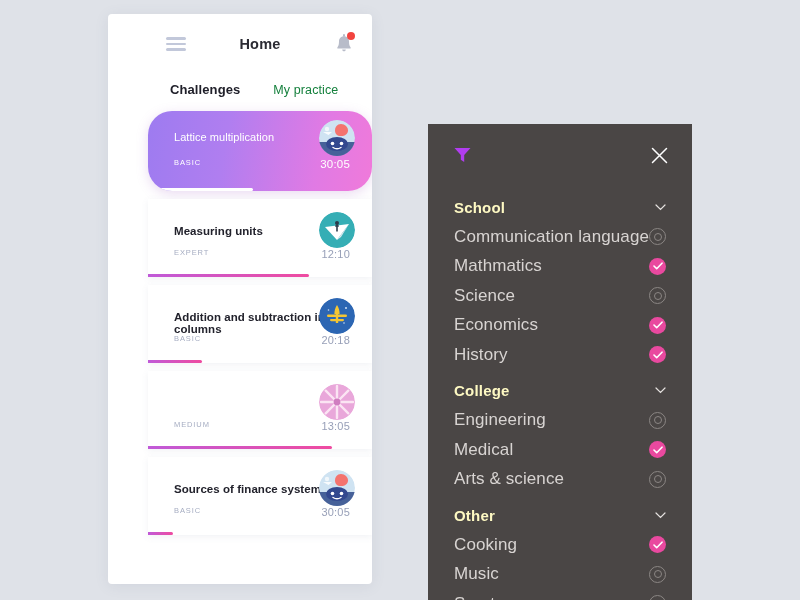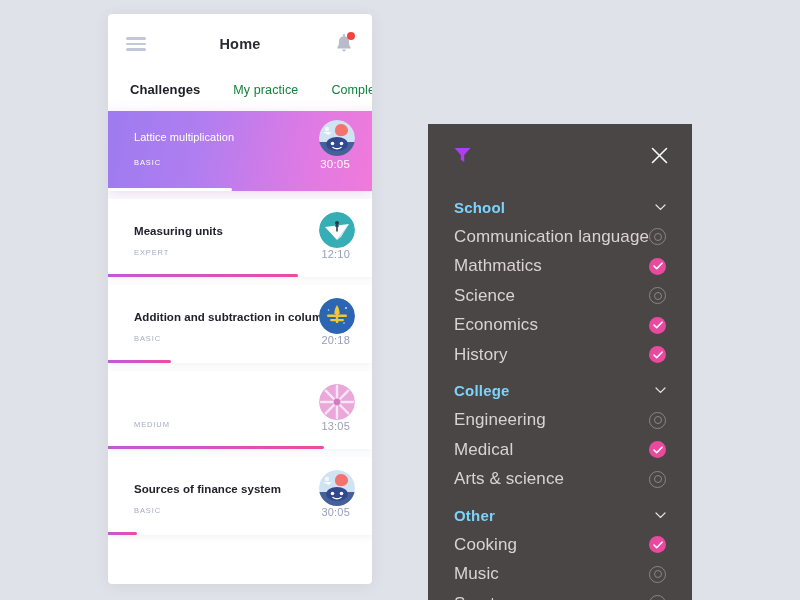--- a/index.html
+++ b/index.html
@@ -17,20 +17,21 @@
   .phone {
     position: absolute;
     left: 108px;
     top: 14px;
     width: 264px;
     height: 570px;
     background: #ffffff;
     border-radius: 4px;
     box-shadow: 0 2px 14px rgba(90, 100, 130, 0.10);
     overflow: hidden;
+    padding-left: 40px;
   }
 
   .phone-header {
     height: 60px;
     display: flex;
     align-items: center;
     padding: 0 18px;
     position: relative;
   }
 
@@ -105,20 +106,21 @@
     margin: 0 0 8px 0;
     height: 78px;
     background: #ffffff;
     box-shadow: 0 2px 7px rgba(100, 110, 140, 0.09);
     overflow: hidden;
   }
   .card.featured {
     height: 80px;
     background: linear-gradient(100deg, #9d7bf0 0%, #b07ef0 35%, #e07ae4 75%, #f07ada 100%);
     box-shadow: 0 3px 12px rgba(170, 110, 200, 0.25);
+    border-radius: 24px;
   }
 
   .card-title {
     position: absolute;
     left: 26px;
     top: 26px;
     font-size: 11.5px;
     font-weight: bold;
     color: #22222c;
     letter-spacing: 0.05px;
@@ -220,21 +222,21 @@
     display: flex;
     align-items: center;
     padding: 0 26px 0 26px;
     height: 30px;
     margin-top: 6px;
     cursor: pointer;
   }
   .group-title {
     font-size: 15px;
     font-weight: bold;
-    color: #7dd3fc;
+    color: #fef9c3;
     letter-spacing: 0.2px;
   }
   .chevron {
     margin-left: auto;
     width: 11px;
     height: 7px;
   }
 
   .filter-row {
     display: flex;

